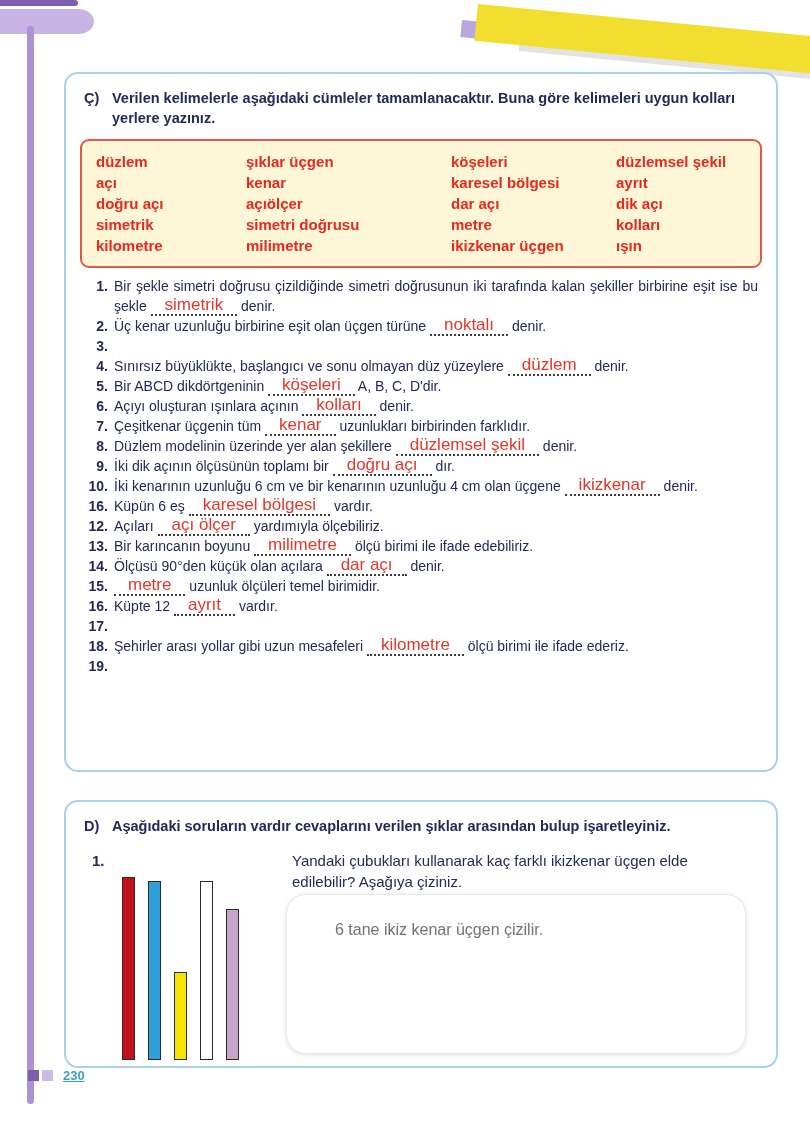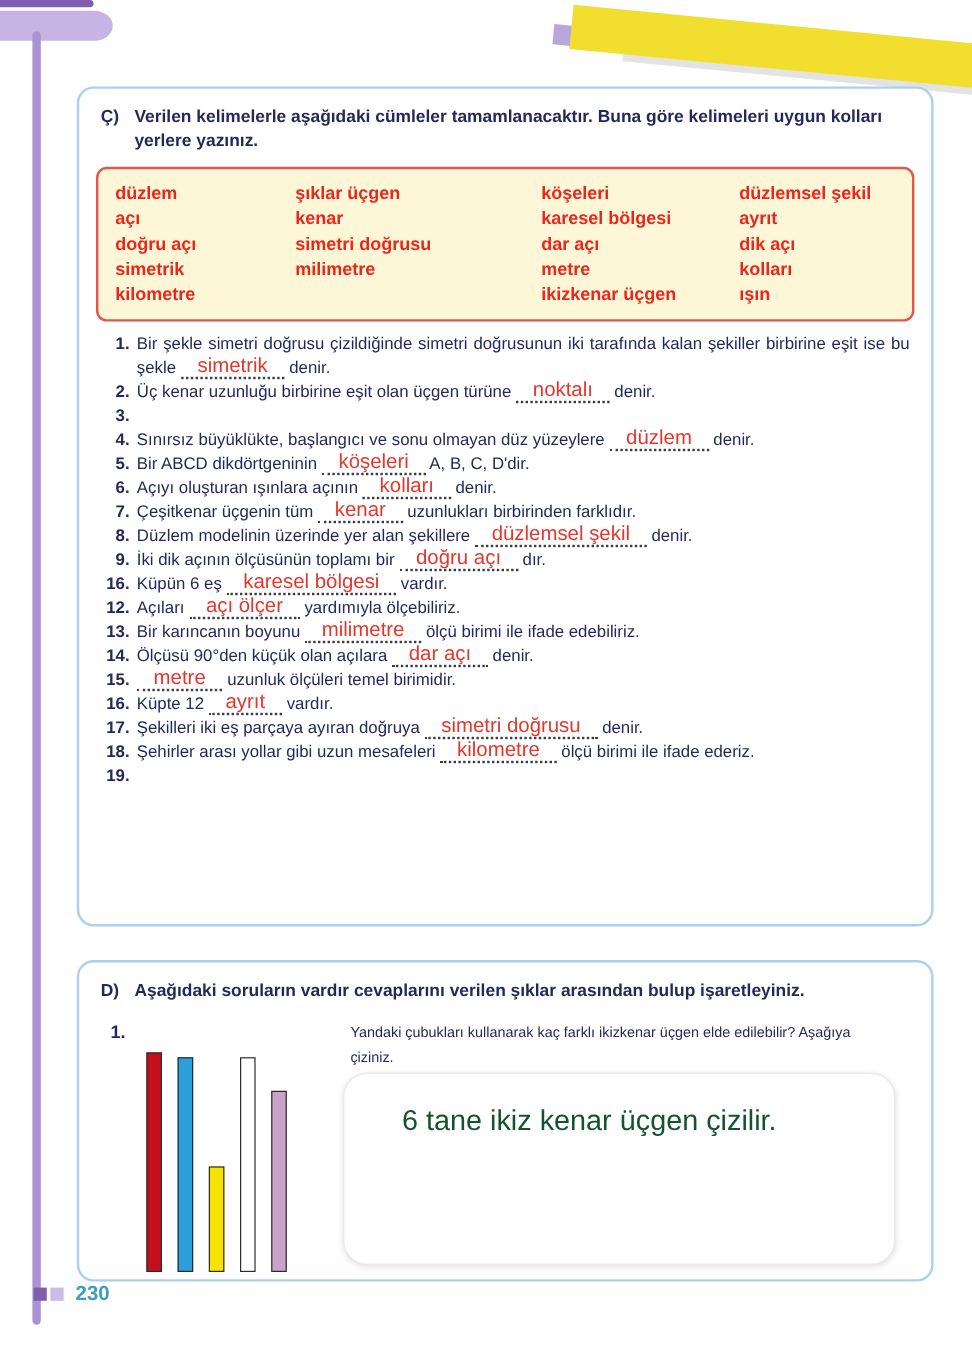--- a/index.html
+++ b/index.html
@@ -47,31 +47,31 @@
   .answer { color:#e4372b; font-size:17px; line-height:17px; display:inline-block;
             transform:translateY(-1px); font-weight:normal; }
 
   
   #d-q1-num { position:absolute; left:26px; top:50px; font-weight:bold;
               color:#23295a; font-size:15px; }
   .bars { position:absolute; left:56px; top:64px; width:160px; height:194px;
           display:flex; align-items:flex-end; gap:13px; }
   .bar  { width:13px; border:1.5px solid #2c2c2c; }
   .d-text { position:absolute; left:226px; top:48px; width:452px;
-            color:#23295a; font-size:12px; line-height:21px; }
+            color:#23295a; font-size:15px; line-height:21px; }
   .answer-box { position:absolute; left:220px; top:92px; width:460px; height:160px;
                 background:#fff; border:1px solid #e9e9e9; border-radius:20px;
                 box-shadow:0 1px 5px rgba(0,0,0,.12); }
-  .answer-box .txt { margin:26px 0 0 48px; color:#14532d; font-size:24px; }
+  .answer-box .txt { margin:26px 0 0 48px; color:#737373; font-size:16px; }
 
   
   .page-footer { position:absolute; left:28px; top:1068px; display:flex; align-items:center; }
   .sq1 { width:11px; height:11px; background:#7d5fae; }
   .sq2 { width:11px; height:11px; background:#cbbbe6; margin-left:3px; }
-  .page-num { color:#3d9dc3; font-weight:bold; font-size:17px; margin-left:10px; }
+  .page-num { color:#3d9dc3; font-weight:bold; font-size:13px; margin-left:10px;text-decoration:underline; }
 </style>
 </head>
 <body>
 
 <div class="page">
 
   <div class="deco-tl-bar"></div>
   <div class="deco-tl-swoosh"></div>
   <div class="deco-tr">
     <div class="purple"></div>
@@ -89,20 +89,21 @@
         <div class="wb-col">
           <div class="wb-word">düzlem</div>
           <div class="wb-word">açı</div>
           <div class="wb-word">doğru açı</div>
           <div class="wb-word">simetrik</div>
           <div class="wb-word">kilometre</div>
         </div>
         <div class="wb-col">
           <div class="wb-word">şıklar üçgen</div>
           <div class="wb-word">kenar</div>
+          <div class="wb-word">açıölçer</div>
           <div class="wb-word">simetri doğrusu</div>
           <div class="wb-word">milimetre</div>
         </div>
         <div class="wb-col">
           <div class="wb-word">köşeleri</div>
           <div class="wb-word">karesel bölgesi</div>
           <div class="wb-word">dar açı</div>
           <div class="wb-word">metre</div>
           <div class="wb-word">ikizkenar üçgen</div>
         </div>
@@ -144,20 +145,24 @@
         </div>
         <div class="q-row">
           <span class="q-num">8.</span>
           <span class="q-body">Düzlem modelinin üzerinde yer alan şekillere <span class="blank"><span class="answer">düzlemsel şekil</span></span> denir.</span>
         </div>
         <div class="q-row">
           <span class="q-num">9.</span>
           <span class="q-body">İki dik açının ölçüsünün toplamı bir <span class="blank"><span class="answer">doğru açı</span></span> dır.</span>
         </div>
         <div class="q-row">
+          <span class="q-num">10.</span>
+          <span class="q-body">İki kenarının uzunluğu 6 cm ve bir kenarının uzunluğu 4 cm olan üçgene <span class="blank"><span class="answer">ikizkenar</span></span> denir.</span>
+        </div>
+        <div class="q-row">
           <span class="q-num">16.</span>
           <span class="q-body">Küpün 6 eş <span class="blank"><span class="answer">karesel bölgesi</span></span> vardır.</span>
         </div>
         <div class="q-row">
           <span class="q-num">12.</span>
           <span class="q-body">Açıları <span class="blank"><span class="answer">açı ölçer</span></span> yardımıyla ölçebiliriz.</span>
         </div>
         <div class="q-row">
           <span class="q-num">13.</span>
           <span class="q-body">Bir karıncanın boyunu <span class="blank"><span class="answer">milimetre</span></span> ölçü birimi ile ifade edebiliriz.</span>
@@ -169,21 +174,20 @@
         <div class="q-row">
           <span class="q-num">15.</span>
           <span class="q-body"><span class="blank"><span class="answer">metre</span></span> uzunluk ölçüleri temel birimidir.</span>
         </div>
         <div class="q-row">
           <span class="q-num">16.</span>
           <span class="q-body">Küpte 12 <span class="blank"><span class="answer">ayrıt</span></span> vardır.</span>
         </div>
         <div class="q-row">
           <span class="q-num">17.</span>
-          <span class="q-body">Şekilleri iki eş parçaya ayıran doğruya <span class="blank"><span class="answer">simetri doğrusu</span></span> denir.</span>
         </div>
         <div class="q-row">
           <span class="q-num">18.</span>
           <span class="q-body">Şehirler arası yollar gibi uzun mesafeleri <span class="blank"><span class="answer">kilometre</span></span> ölçü birimi ile ifade ederiz.</span>
         </div>
         <div class="q-row">
           <span class="q-num">19.</span>
         </div>
       </div>
   </section>

